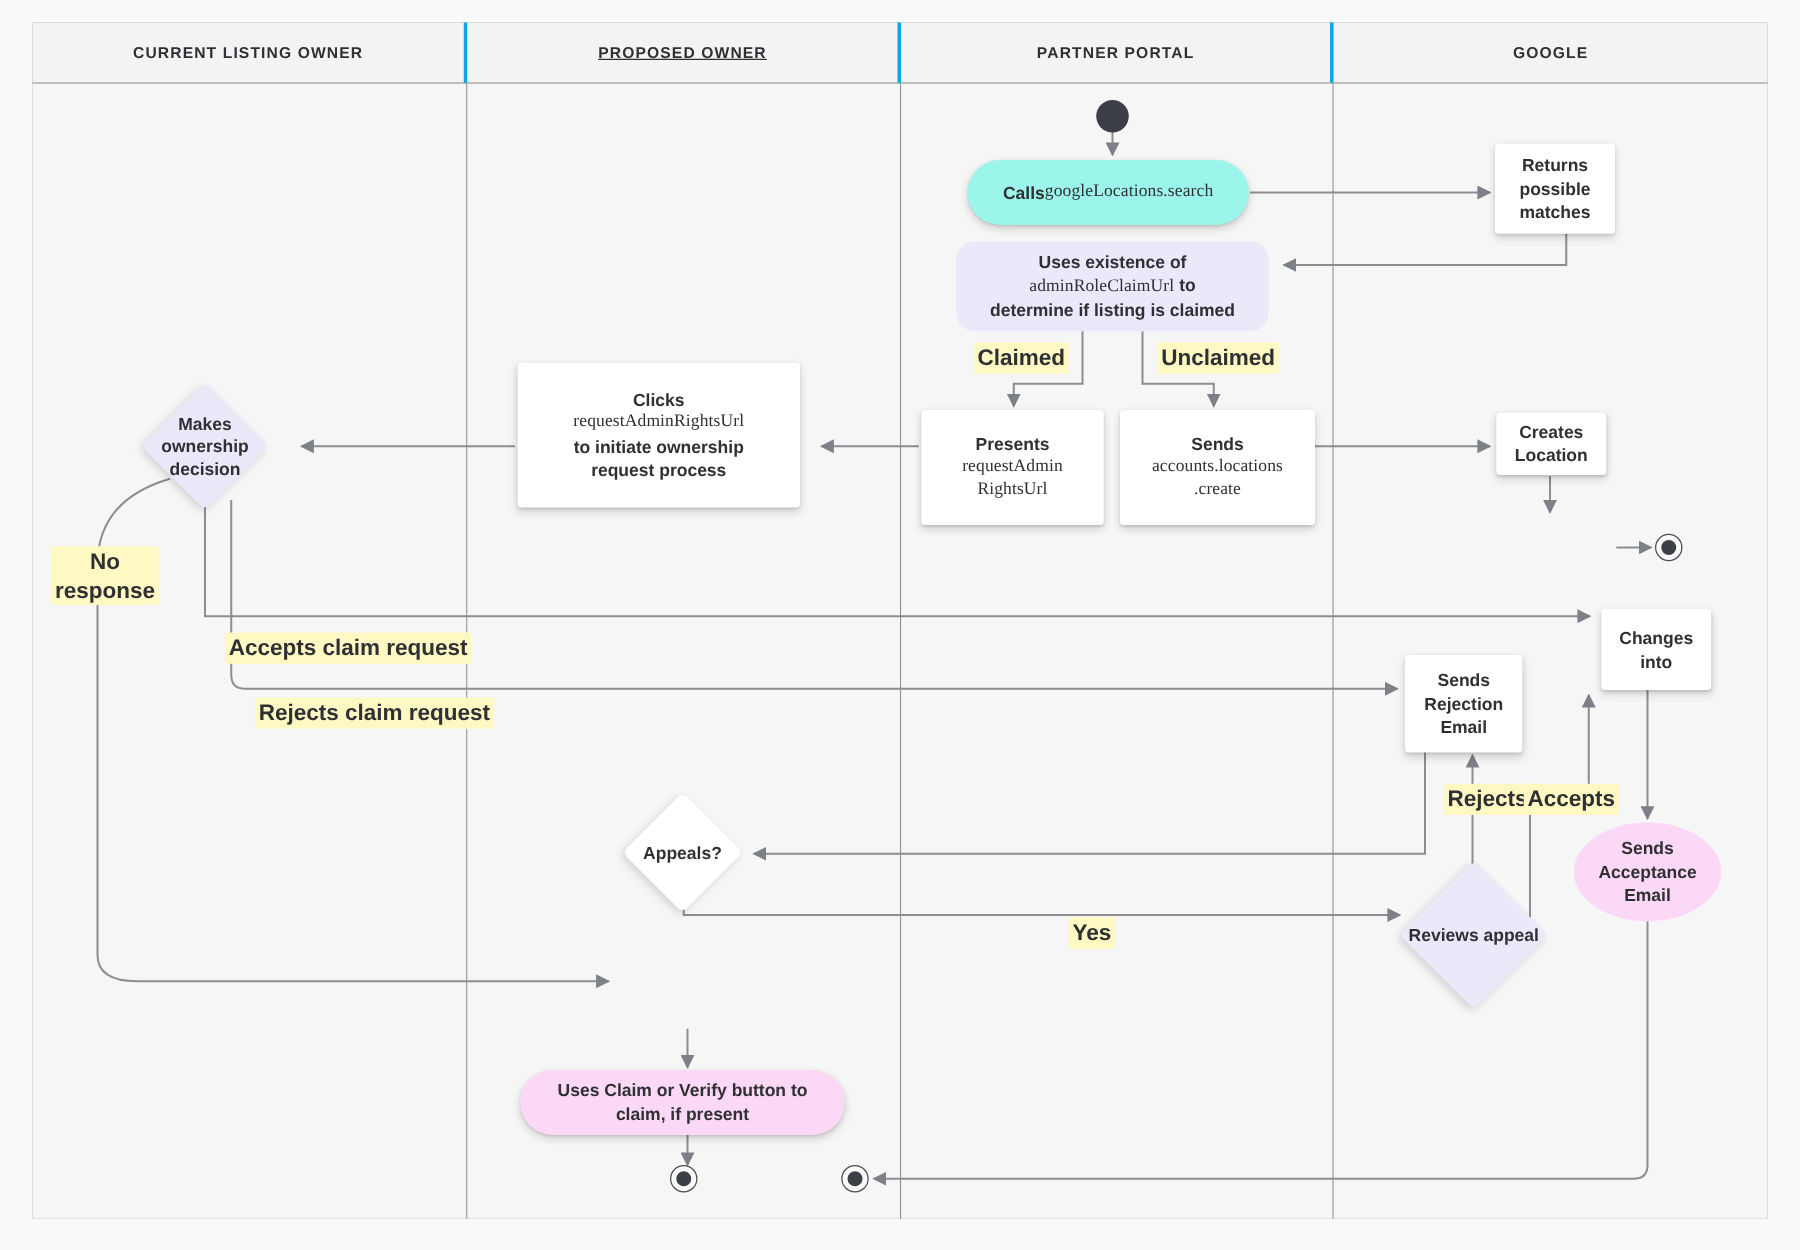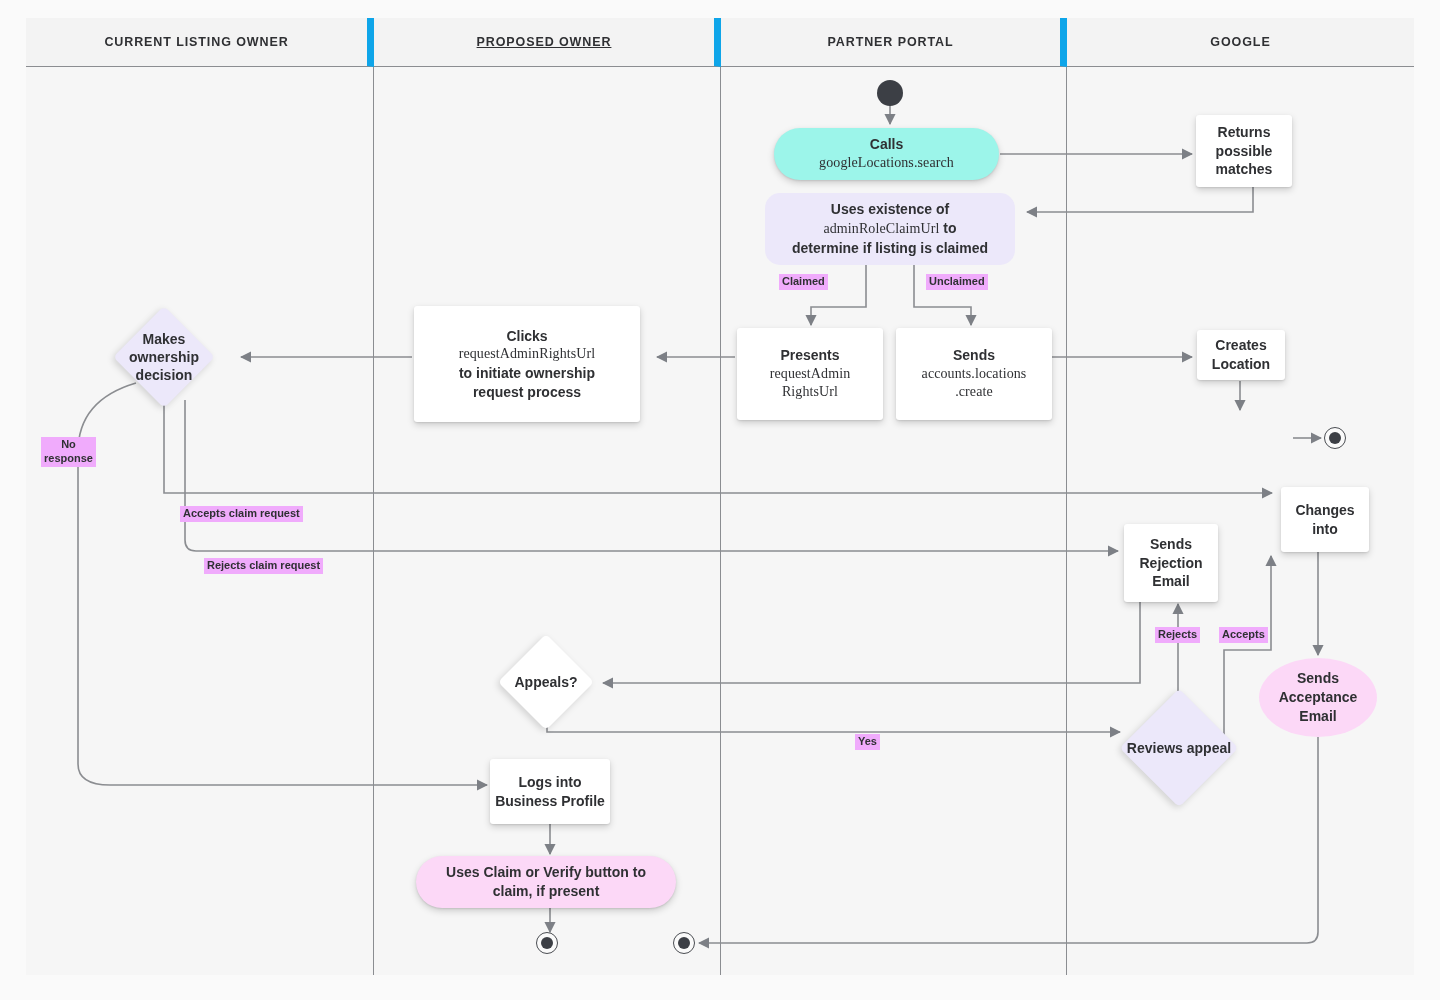--- a/index.html
+++ b/index.html
@@ -11,21 +11,21 @@
   }
   #stage{position:relative;width:1440px;height:1000px;}
 
   
   .frame{
     position:absolute;left:26px;top:18px;width:1388px;height:957px;
     border:1px solid #8b8d91;box-sizing:border-box;background:#f6f6f6;
   }
   .lane-header{
     position:absolute;top:18px;height:49px;box-sizing:border-box;
-    border-right:7px solid #0ea5e9;border-bottom:1px solid #8b8d91;
+    border-right:3px solid #0ea5e9;border-bottom:1px solid #8b8d91;
     display:flex;align-items:center;justify-content:center;
     font-size:12.5px;font-weight:700;letter-spacing:.9px;color:#2f3033;
     background:#f3f3f3;
   }
   .lane-header.last{border-right:none;justify-content:center;}
   .lane-body{
     position:absolute;top:67px;height:908px;box-sizing:border-box;
     border-right:1px solid #8b8d91;background:#f6f6f6;
   }
   .lane-body.last{border-right:none;}
@@ -80,22 +80,22 @@
     border:1.6px solid #4a4d52;box-sizing:border-box;background:#fafafa;
   }
   .end-dot::after{
     content:"";position:absolute;left:50%;top:50%;
     width:12px;height:12px;margin:-6px 0 0 -6px;border-radius:50%;
     background:#3c3f45;
   }
 
   
   .elabel{
-    position:absolute;font-size:11px;font-weight:700;color:#2f3033;
-    background:#f0abfc;padding:1px 3px;white-space:nowrap;line-height:1.25;
+    position:absolute;font-size:18px;font-weight:700;color:#2f3033;
+    background:#fef9c3;padding:1px 3px;white-space:nowrap;line-height:1.25;
     text-align:center;
   }
 </style>
 </head>
 <body>
 
 <div id="stage">
 
   <div class="frame"></div>
 
@@ -164,21 +164,21 @@
       <path d="M 1318,737 L 1318,932 Q 1318,943 1307,943 L 699,943"></path>
 
       <path d="M 550,823 L 550,854"></path>
 
       <path d="M 550,908 L 550,932"></path>
     </g>
   </svg>
 
   <div class="start-dot" style="left:877px;top:80px;"></div>
 
-  <div class="node pill cyan" style="left:774px;top:128px;width:225px;height:52px;flex-direction:column;text-align:center;">
+  <div class="node pill cyan" style="left:774px;top:128px;width:225px;height:52px;flex-direction:row;text-align:center;">
     <span>Calls</span>
     <span class="mono">googleLocations.search</span>
   </div>
 
   <div class="node box" style="left:1196px;top:115px;width:96px;height:72px;">
     <span>Returns possible matches</span>
   </div>
 
   <div class="node rect-purple" style="left:765px;top:193px;width:250px;height:72px;flex-direction:column;border-radius:15px;">
     <span>Uses existence of</span>
@@ -201,21 +201,21 @@
     <span class="mono">.create</span>
   </div>
 
   <div class="node box" style="left:1197px;top:330px;width:88px;height:50px;">
     <span>Creates Location</span>
   </div>
 
 
   <div class="end-dot" style="left:1324px;top:427px;"></div>
 
-  <div class="node box" style="left:414px;top:306px;width:226px;height:116px;flex-direction:column;">
+  <div class="node box" style="left:414px;top:290px;width:226px;height:116px;flex-direction:column;">
     <span>Clicks</span>
     <span class="mono">requestAdminRightsUrl</span>
     <span>to initiate ownership</span>
     <span>request process</span>
   </div>
 
   <div class="diamond" style="left:128px;top:321px;width:72px;height:72px;">
     <div class="dshape purple"></div>
     <div class="dlabel">Makes ownership decision</div>
   </div>
@@ -248,23 +248,20 @@
     <div class="dlabel">Appeals?</div>
   </div>
 
   <div class="diamond" style="left:1137px;top:706px;width:84px;height:84px;">
     <div class="dshape purple"></div>
     <div class="dlabel">Reviews appeal</div>
   </div>
 
   <div class="elabel" style="left:855px;top:734px;">Yes</div>
 
-  <div class="node box" style="left:490px;top:759px;width:120px;height:65px;">
-    <span>Logs into Business Profile</span>
-  </div>
 
   <div class="node pill pink" style="left:416px;top:856px;width:260px;height:52px;flex-direction:column;">
     <span>Uses Claim or Verify button to</span>
     <span>claim, if present</span>
   </div>
 
   <div class="end-dot" style="left:536px;top:932px;"></div>
   <div class="end-dot" style="left:673px;top:932px;"></div>
 
 </div>

